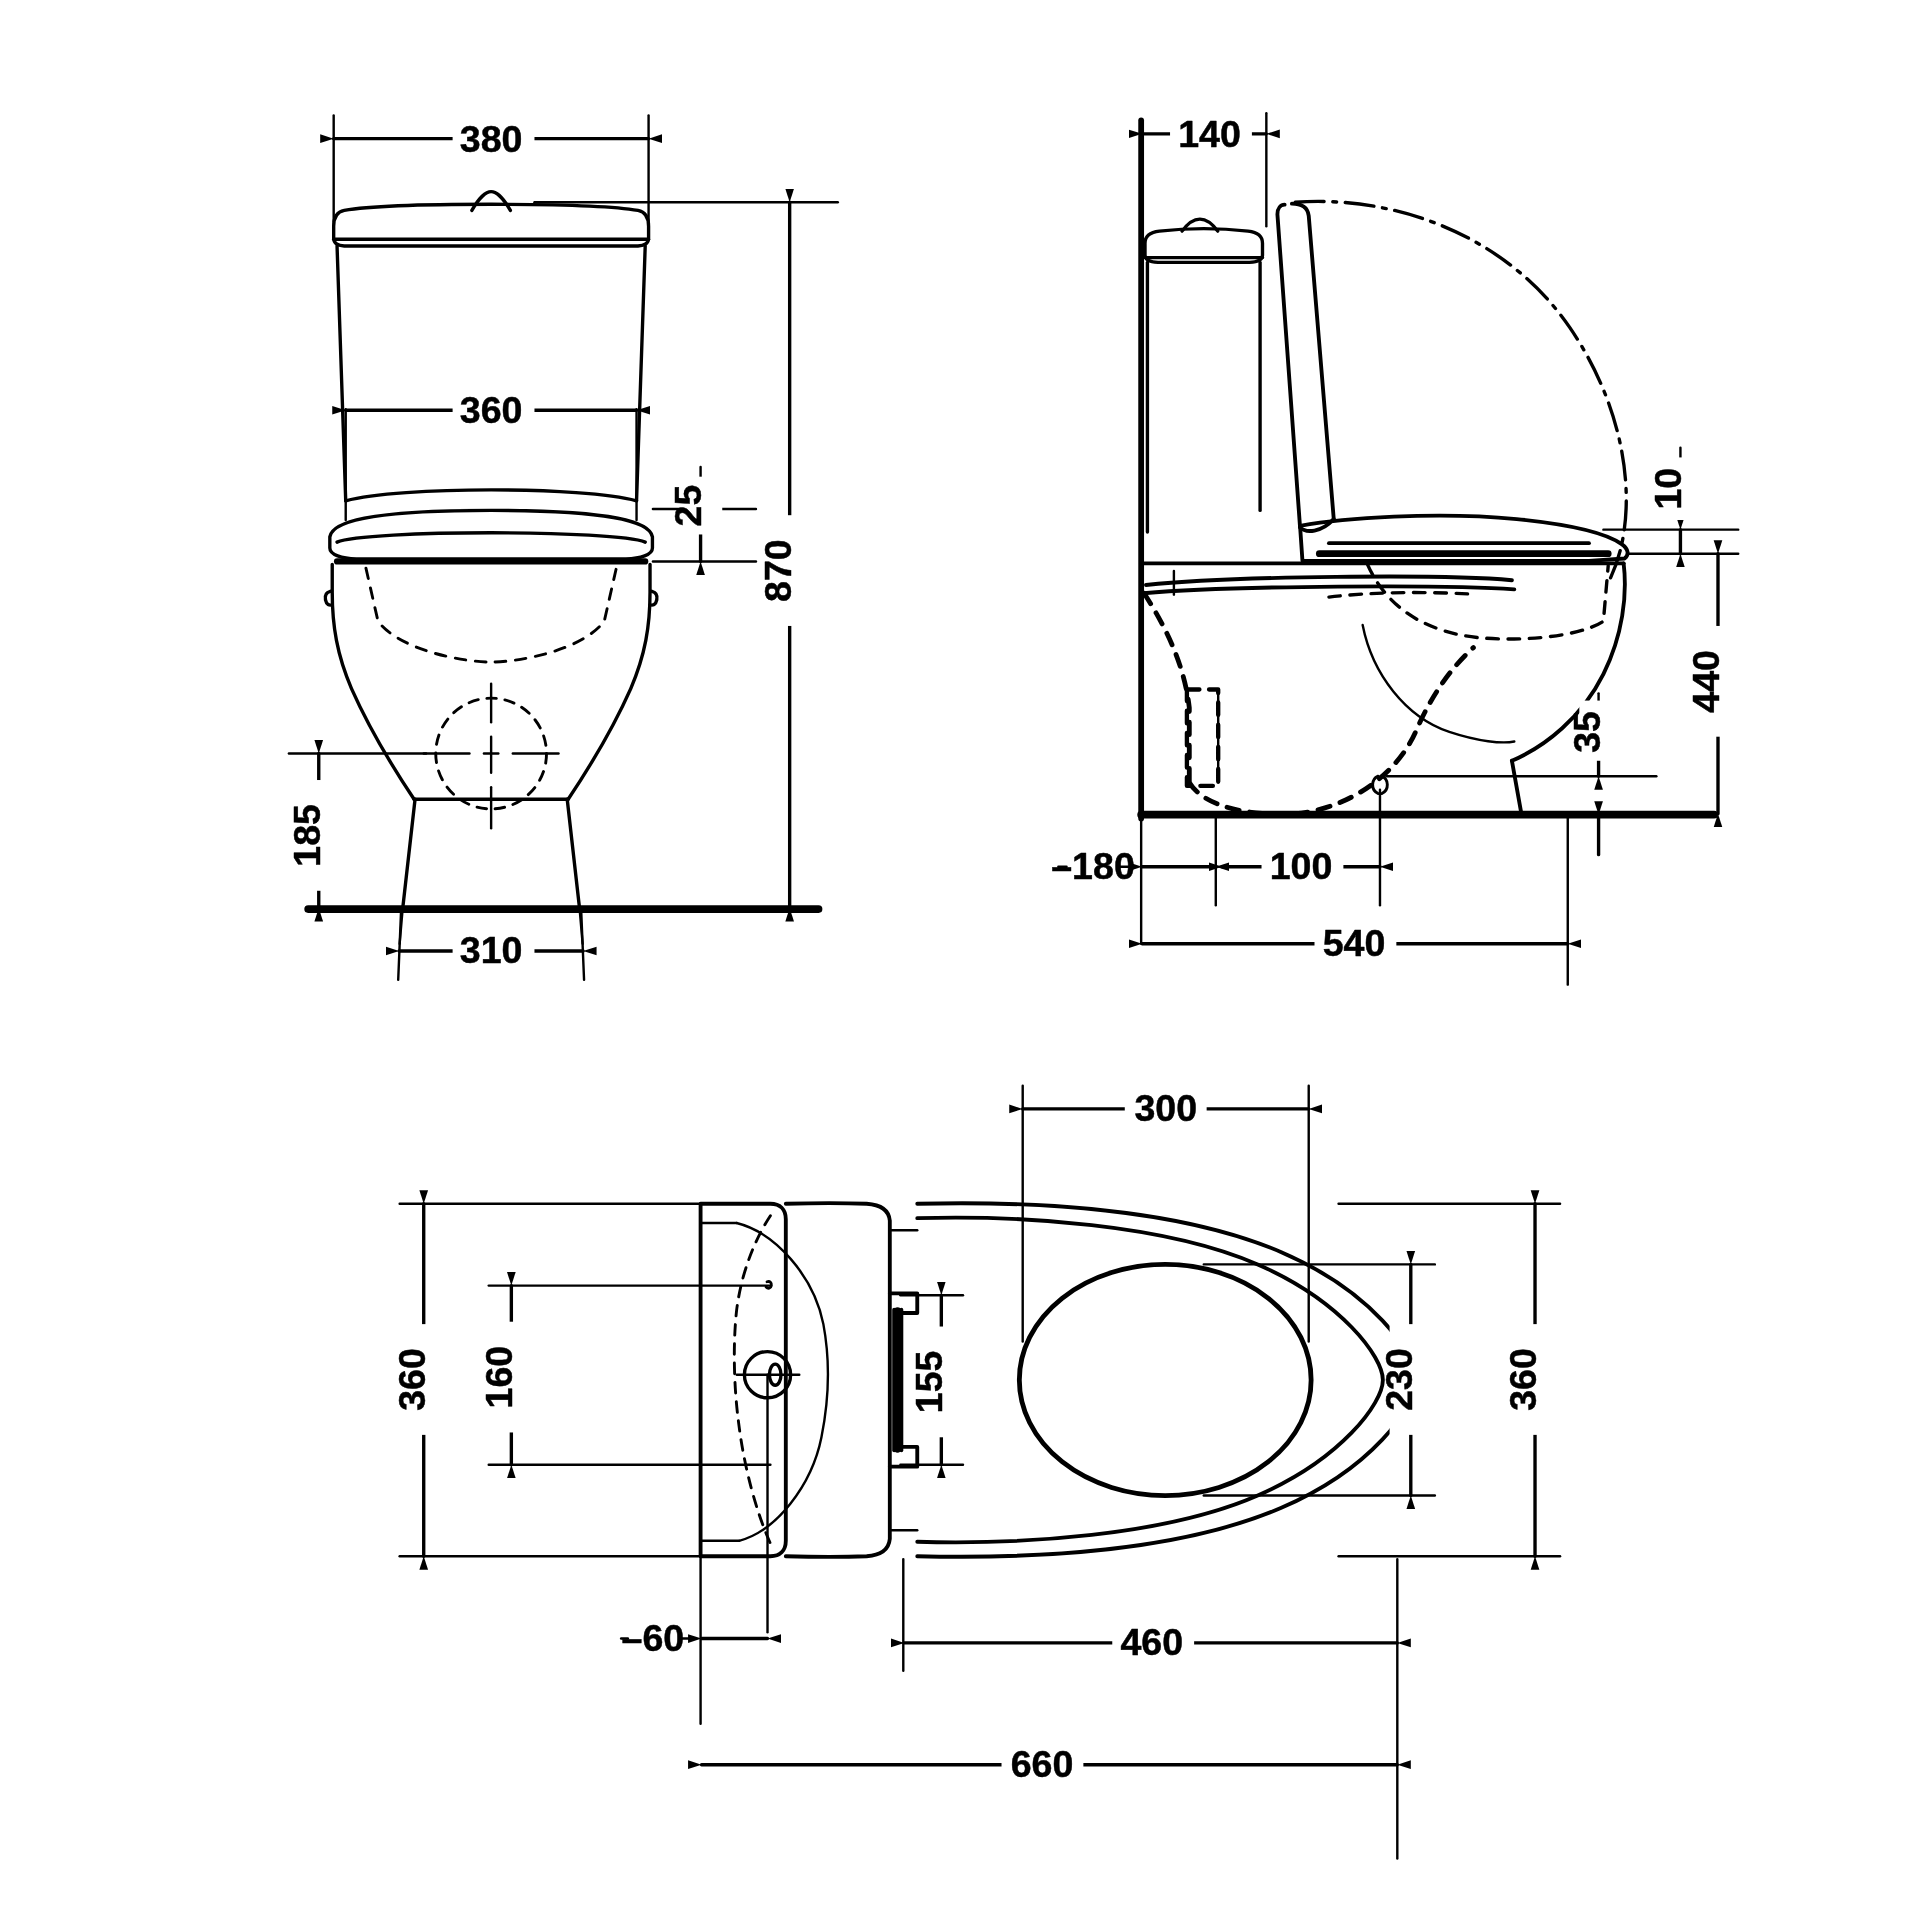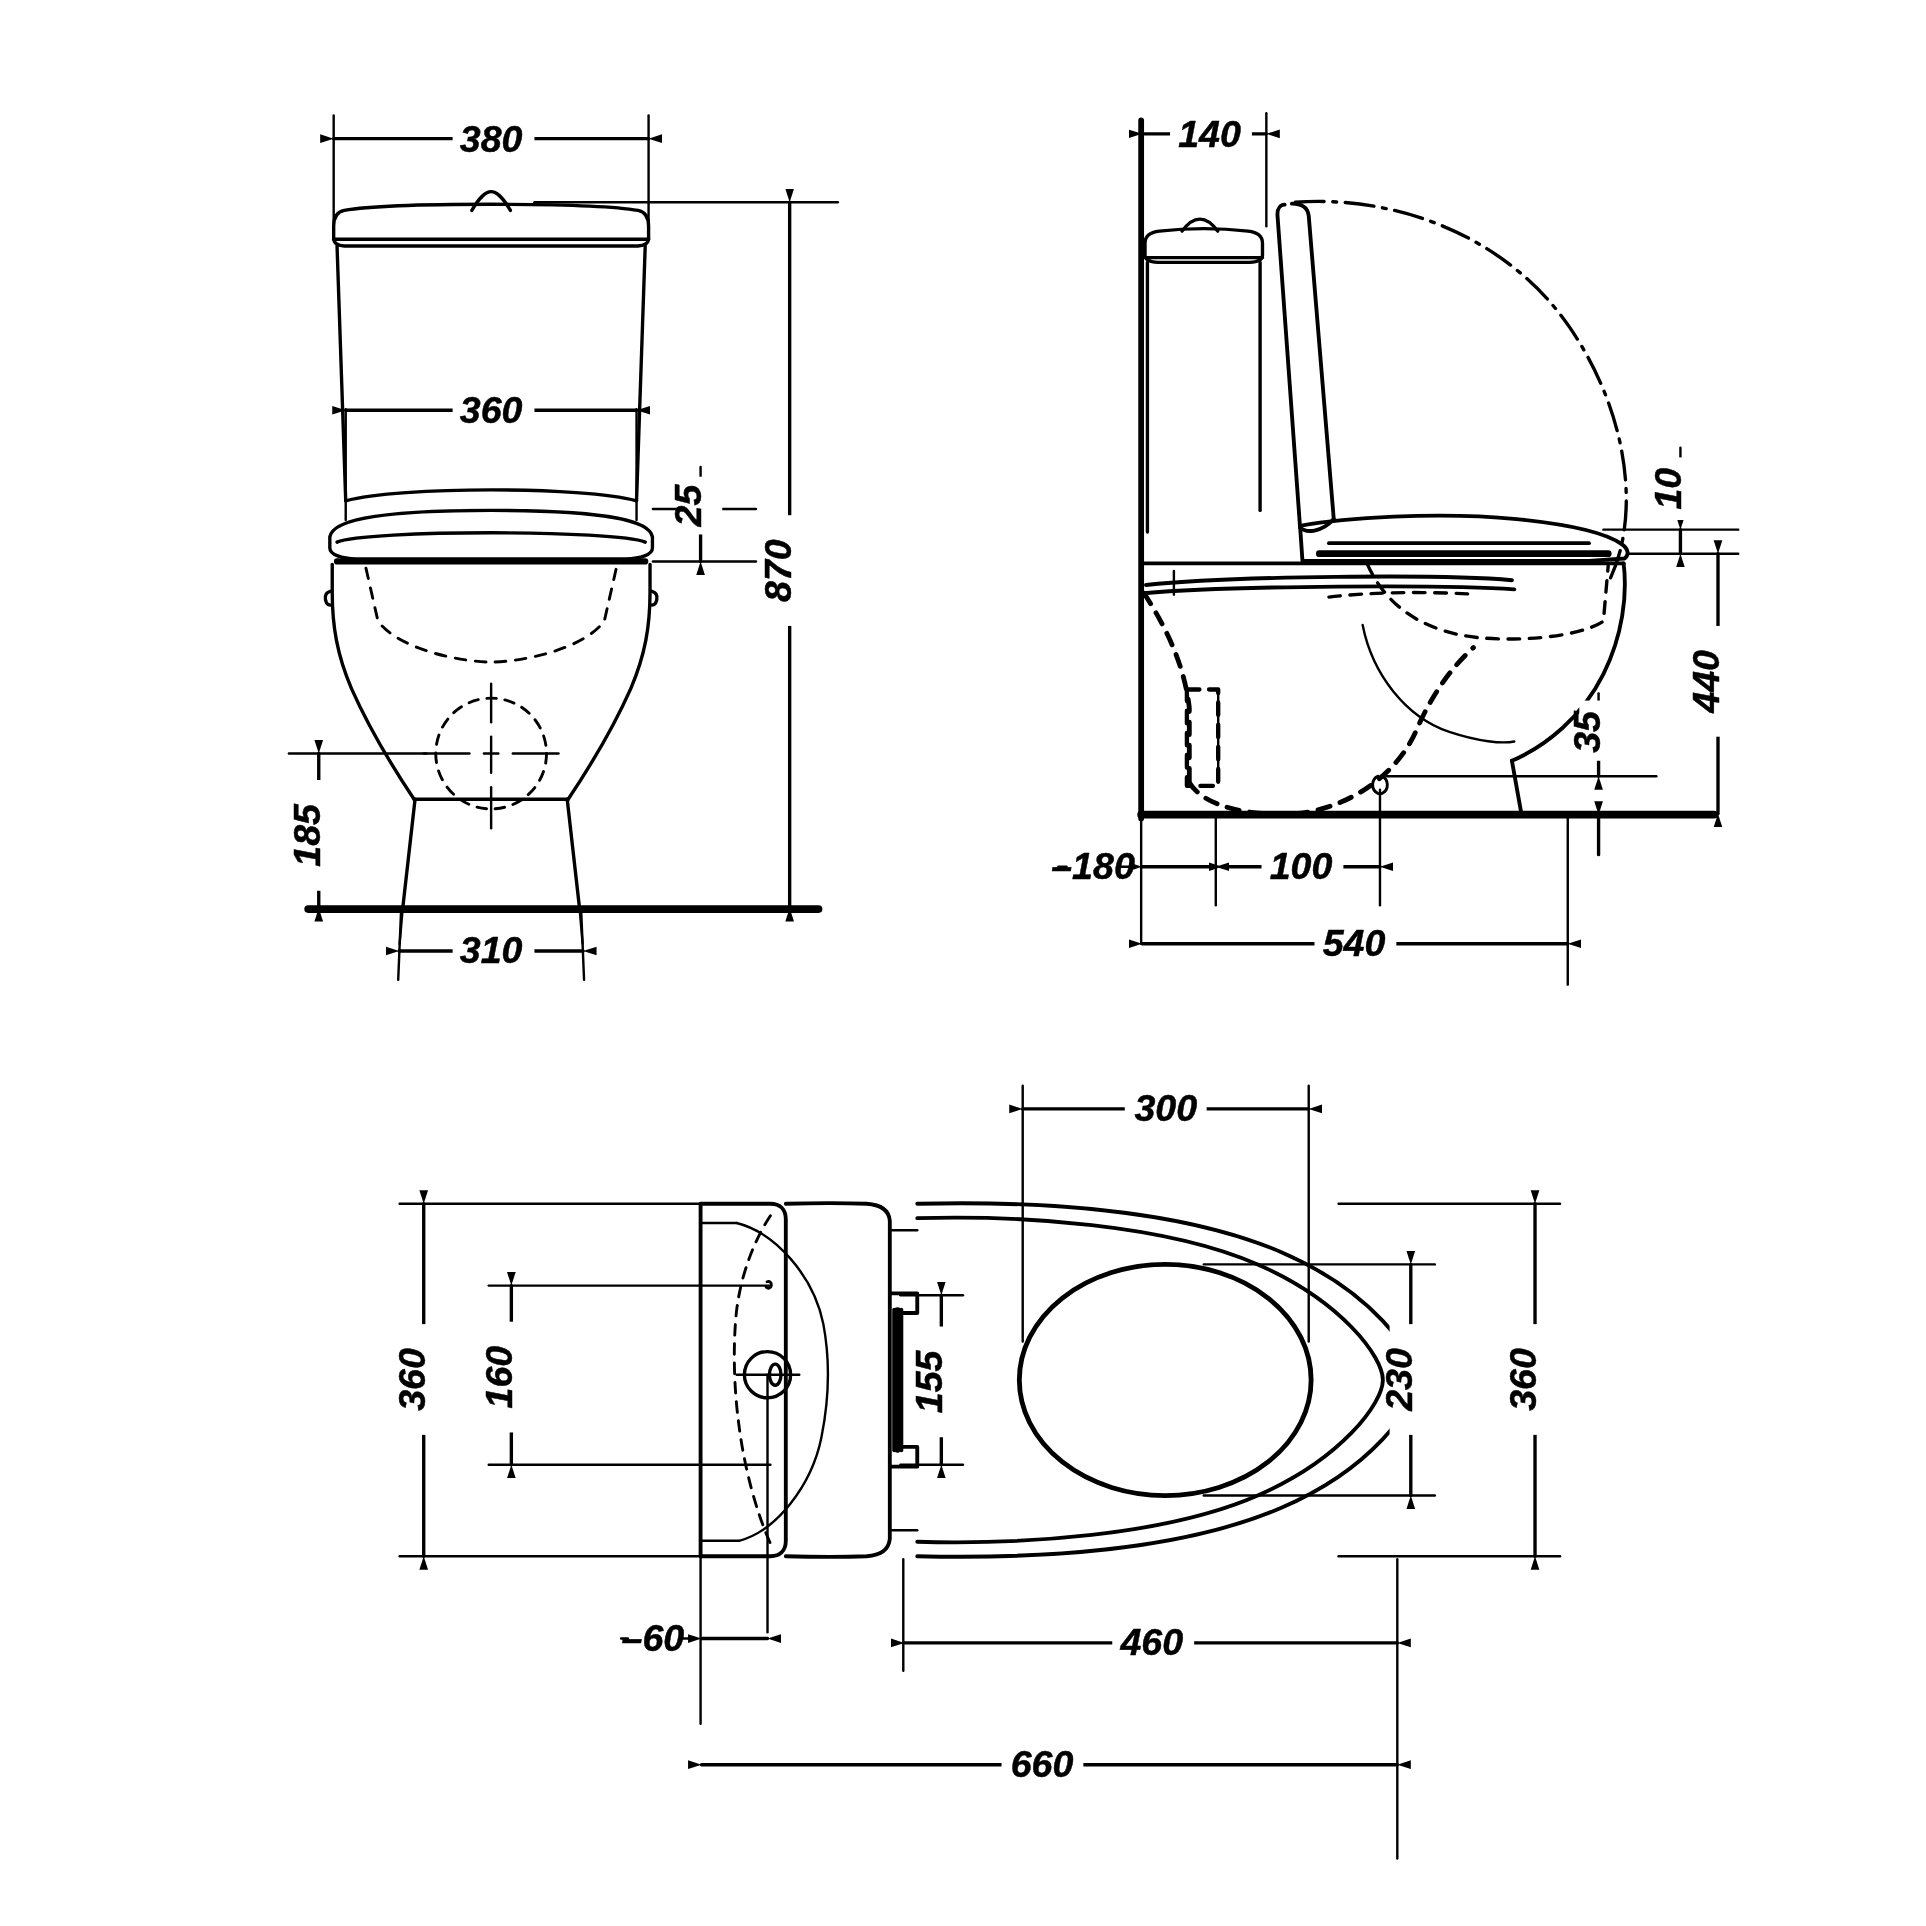--- a/index.html
+++ b/index.html
@@ -1,17 +1,17 @@
 <!DOCTYPE html>
 <html style="font-size:7.7px"><head>
 <meta charset="utf-8">
 <style>
   html,body{margin:0;padding:0;background:#ffffff;}
   body{width:1926px;height:1926px;font-family:"Liberation Sans",sans-serif;overflow:hidden;}
-  #sheet{position:relative;width:1926px;height:1926px;background:#fff;font-style:italic;}
+  #sheet{position:relative;width:1926px;height:1926px;background:#fff;}
   svg{display:block;}
   .dimtext{font-family:"Liberation Sans",sans-serif;font-weight:700;fill:#000;}
 </style>
 </head>
 <body>
 
 <div id="sheet">
 <svg width="1926" height="1926" viewBox="0 0 4000 4000" xmlns="http://www.w3.org/2000/svg">
   <defs>
     <marker id="arrL" markerWidth="30" markerHeight="22" refX="28" refY="11" orient="auto" markerUnits="userSpaceOnUse">

